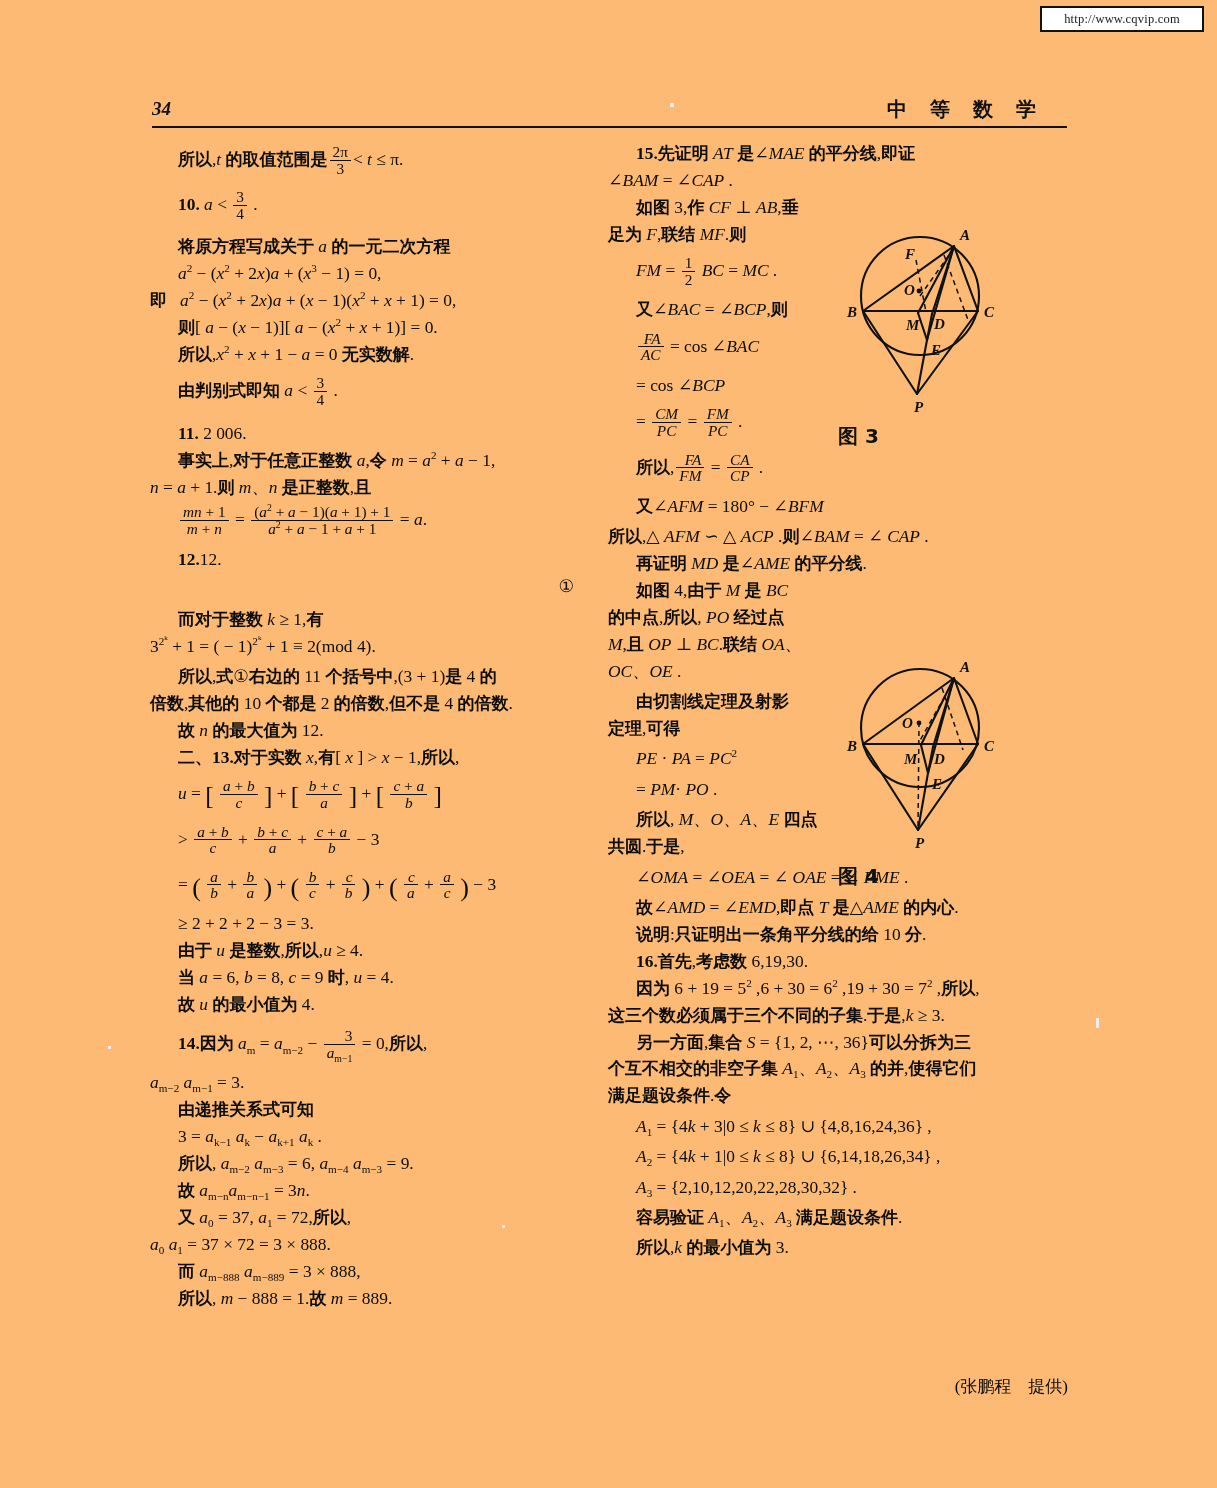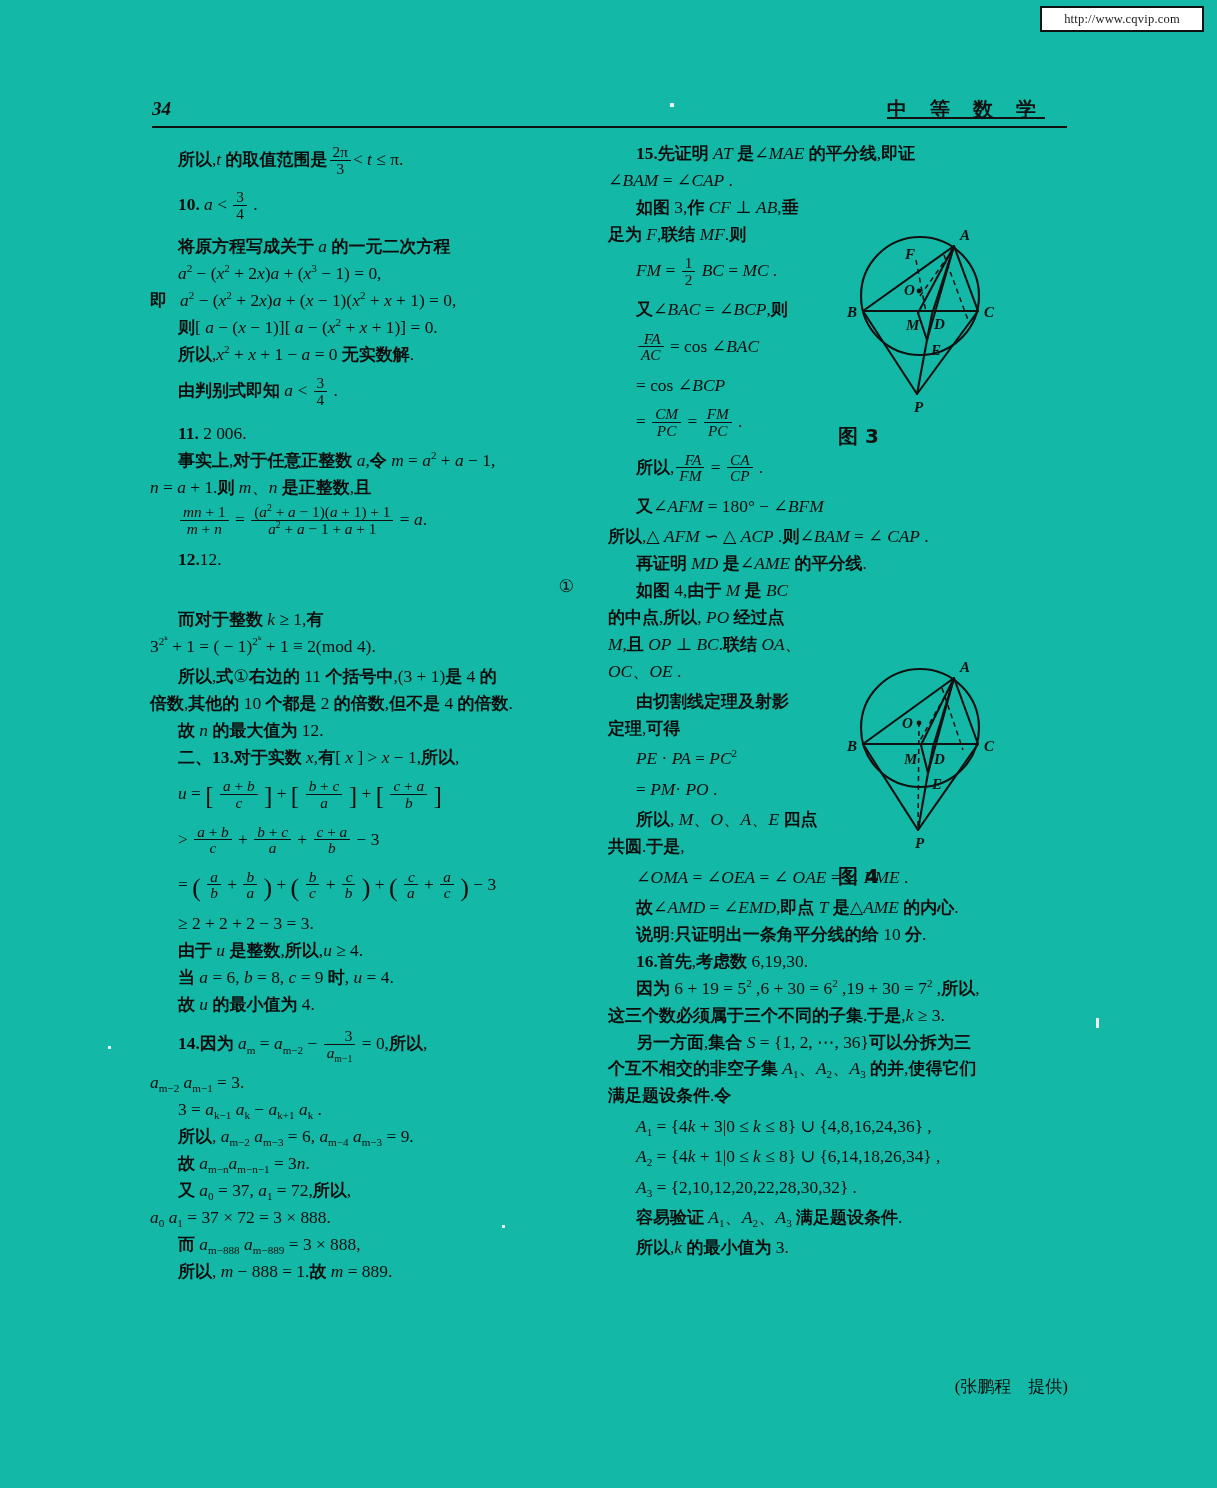--- a/index.html
+++ b/index.html
@@ -11,21 +11,21 @@
     width: 1217px;
     height: 1488px;
     position: relative;
     font-family: "Liberation Serif", "DejaVu Serif", serif;
     color: #0b0b0b;
     overflow: hidden;
   }
   .page {
     position: absolute;
     inset: 0;
-    background: #14b8a6;
+    background: #fdba74;
     padding-left: 20px;
   }
 
   
   .watermark {
     position: absolute;
     top: 6px;
     left: 1040px;
     width: 160px;
     height: 22px;
@@ -57,21 +57,20 @@
     color: #111;
     font-style: italic;
   }
   .journal {
     position: absolute;
     right: 22px; top: 0px;
     font-size: 20px;
     font-weight: bold;
     letter-spacing: 9px;
     color: #111;
-    text-decoration: underline;
   }
   .rule {
     position: absolute;
     left: 0; top: 30px;
     width: 915px;
     height: 2px;
     background: #111;
   }
 
   
@@ -271,20 +270,23 @@
     </p>
 
     <p class="ln ind tall">
       <b class="num">14.</b><span class="cn">因为</span> <span class="mi">a</span><sub>m</sub> = <span class="mi">a</span><sub>m−2</sub> − <span class="frac"><span class="n">3</span><span class="d"><span class="mi">a</span><sub>m−1</sub></span></span> = 0,<span class="cn">所以</span>,
     </p>
 
     <p class="ln hang">
       <span class="mi">a</span><sub>m−2</sub> <span class="mi">a</span><sub>m−1</sub> = 3.
     </p>
 
+    <p class="ln ind">
+      <span class="cn">由递推关系式可知</span>
+    </p>
 
     <p class="ln ind">
       3 = <span class="mi">a</span><sub>k−1</sub> <span class="mi">a</span><sub>k</sub> − <span class="mi">a</span><sub>k+1</sub> <span class="mi">a</span><sub>k</sub> .
     </p>
 
     <p class="ln ind">
       <span class="cn">所以</span>, <span class="mi">a</span><sub>m−2</sub> <span class="mi">a</span><sub>m−3</sub> = 6, <span class="mi">a</span><sub>m−4</sub> <span class="mi">a</span><sub>m−3</sub> = 9.
     </p>
 
     <p class="ln ind">

